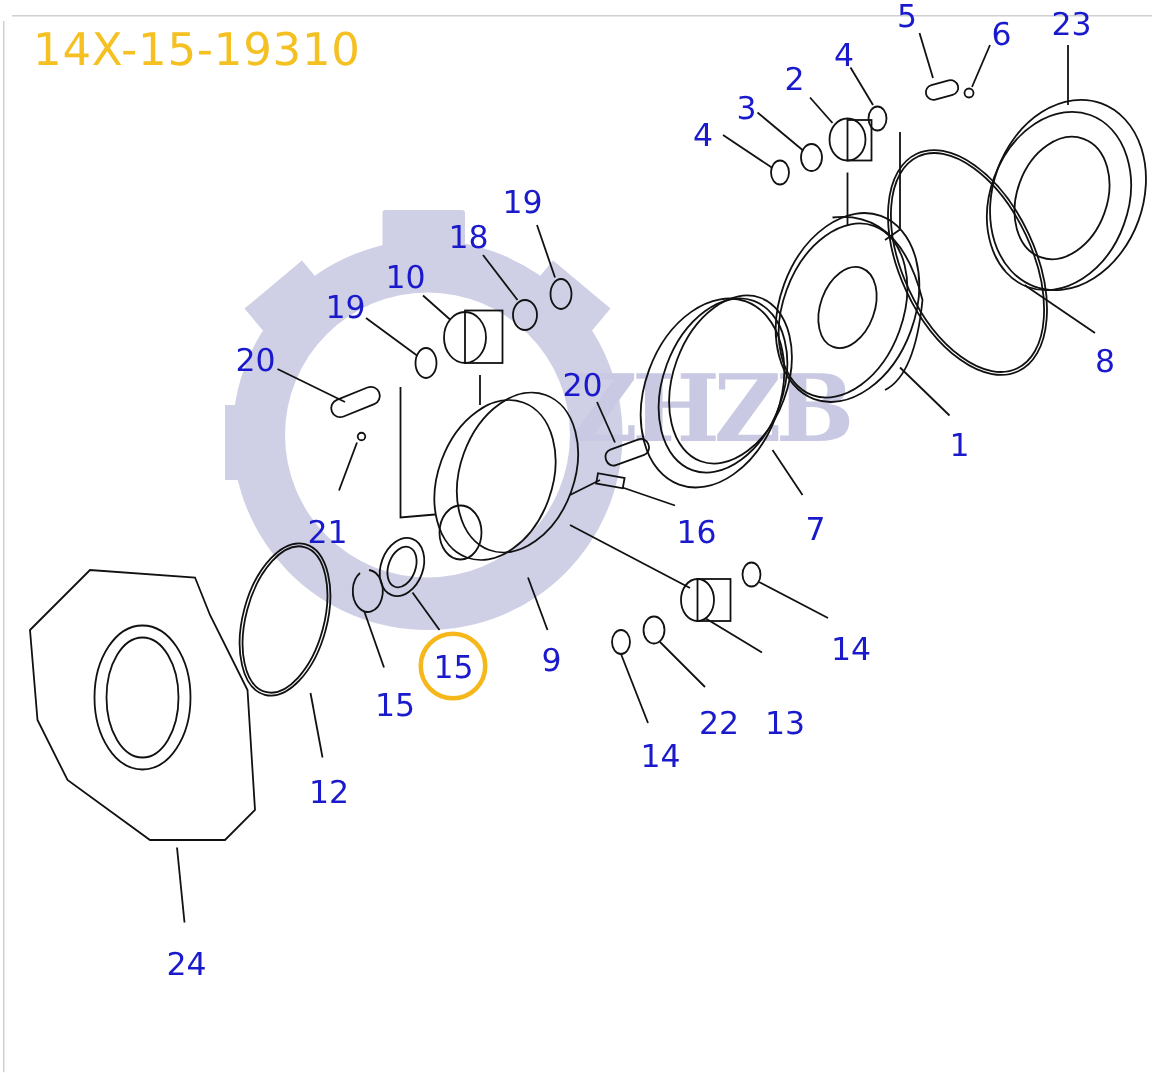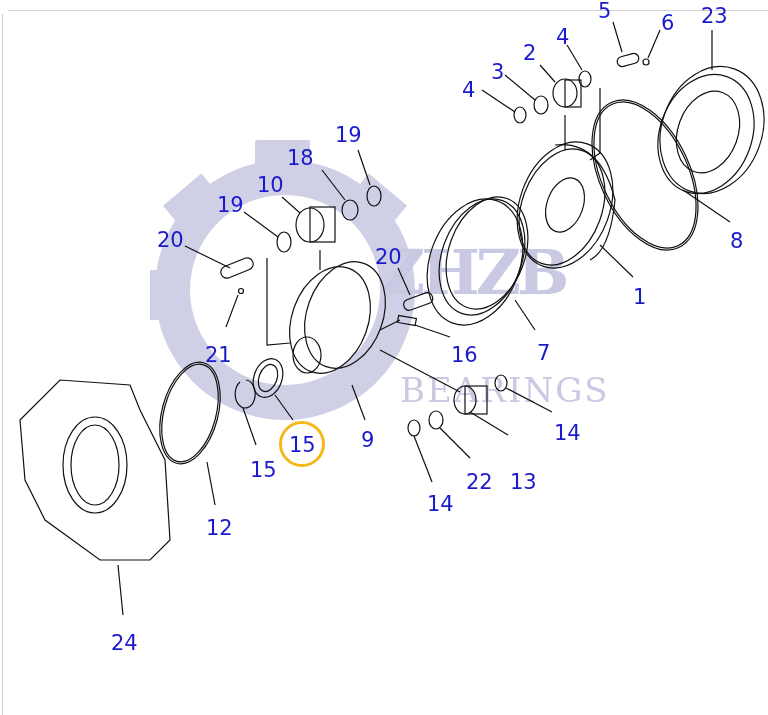--- a/index.html
+++ b/index.html
@@ -24,21 +24,20 @@
   <svg width="768" height="715" style="position:absolute;left:0;top:0">
     <g fill="#cfcfe6">
       <path d="M 285 170 m -130 0 a 130 130 0 1 0 260 0 a 130 130 0 1 0 -260 0 Z M 285 170 m -95 0 a 95 95 0 1 1 190 0 a 95 95 0 1 1 -190 0 Z" fill-rule="evenodd" transform="translate(0,120)"></path>
       <rect x="255" y="140" width="55" height="40" rx="2"></rect>
       <rect x="170" y="185" width="50" height="40" transform="rotate(-40 195 205)"></rect>
       <rect x="150" y="270" width="40" height="50"></rect>
       <rect x="350" y="185" width="50" height="40" transform="rotate(40 375 205)"></rect>
     </g>
   </svg>
   <div class="wm-text wm-big">ZHZB</div>
-  <div class="wm-text wm-small">BEARINGS</div>
 
   <svg id="diagram" width="768" height="715" fill="none" stroke="#111" stroke-width="1.2">
 
     <g>
       <ellipse cx="712" cy="130" rx="50" ry="65" transform="rotate(20 712 130)"></ellipse>
       <ellipse cx="706" cy="134" rx="46" ry="61" transform="rotate(20 706 134)"></ellipse>
       <ellipse cx="708" cy="132" rx="30" ry="42" transform="rotate(20 708 132)"></ellipse>
       <line x1="712" y1="30" x2="712" y2="70"></line>
     </g>
 
@@ -153,20 +152,21 @@
       <line x1="440" y1="428" x2="470" y2="458"></line>
       <ellipse cx="501" cy="383" rx="6" ry="8"></ellipse>
       <line x1="506" y1="388" x2="552" y2="412"></line>
       <ellipse cx="414" cy="428" rx="6" ry="8"></ellipse>
       <line x1="414" y1="436" x2="432" y2="482"></line>
     </g>
   </svg>
 
   <div class="highlight-ring"></div>
 
+  <div class="part-title">14X-15-19310</div>
 
   <div id="callouts">
     <div class="callout" style="left:633px;top:287px">1</div>
     <div class="callout" style="left:523px;top:43px">2</div>
     <div class="callout" style="left:491px;top:62px">3</div>
     <div class="callout" style="left:462px;top:80px">4</div>
     <div class="callout" style="left:556px;top:27px">4</div>
     <div class="callout" style="left:598px;top:1px">5</div>
     <div class="callout" style="left:661px;top:13px">6</div>
     <div class="callout" style="left:537px;top:343px">7</div>
@@ -174,21 +174,21 @@
     <div class="callout" style="left:361px;top:430px">9</div>
     <div class="callout" style="left:289px;top:435px">15</div>
     <div class="callout" style="left:250px;top:460px">15</div>
     <div class="callout" style="left:206px;top:518px">12</div>
     <div class="callout" style="left:510px;top:472px">13</div>
     <div class="callout" style="left:554px;top:423px">14</div>
     <div class="callout" style="left:427px;top:494px">14</div>
     <div class="callout" style="left:375px;top:247px">20</div>
     <div class="callout" style="left:451px;top:345px">16</div>
     <div class="callout" style="left:257px;top:175px">10</div>
-    <div class="callout" style="left:287px;top:148px">18</div>
+    <div class="callout" style="left:299px;top:148px">18</div>
     <div class="callout" style="left:335px;top:125px">19</div>
     <div class="callout" style="left:217px;top:195px">19</div>
     <div class="callout" style="left:157px;top:230px">20</div>
     <div class="callout" style="left:205px;top:345px">21</div>
     <div class="callout" style="left:466px;top:472px">22</div>
     <div class="callout" style="left:701px;top:6px">23</div>
     <div class="callout" style="left:111px;top:633px">24</div>
   </div>
 </div>
 

